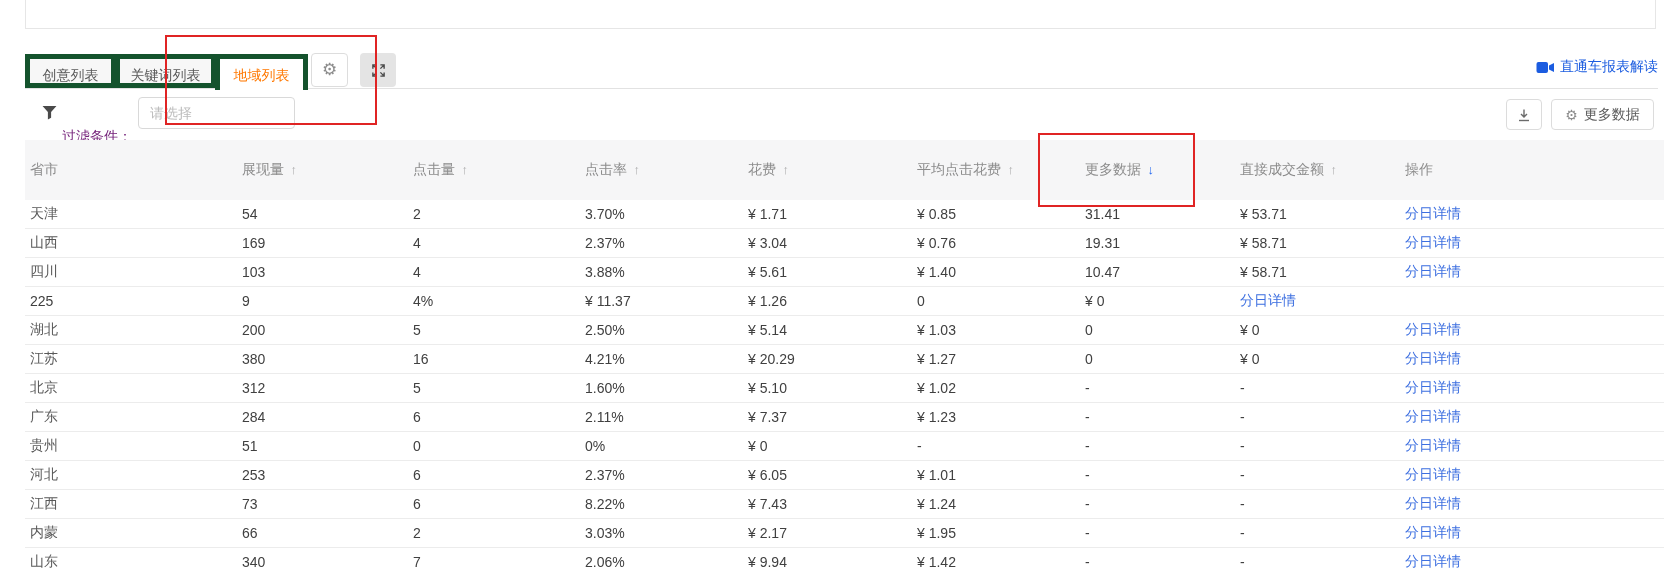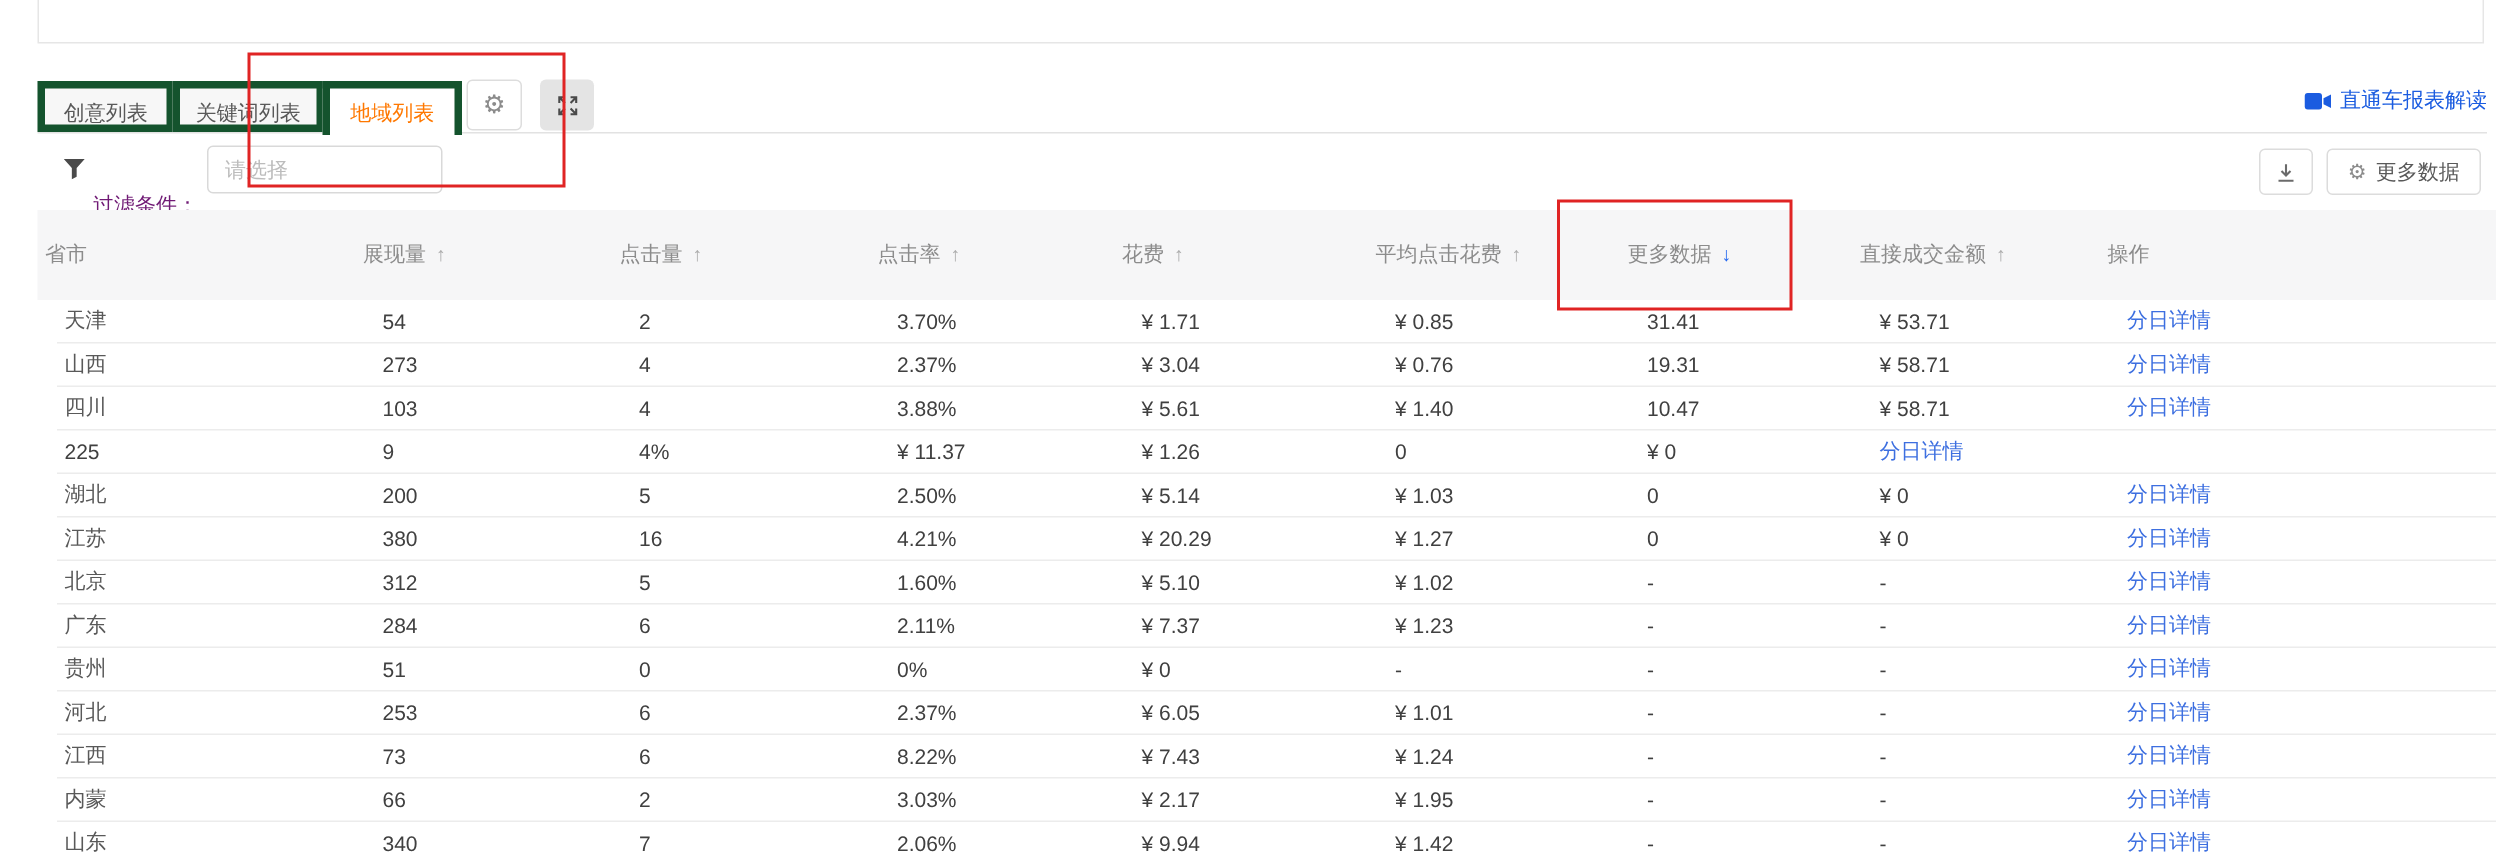--- a/index.html
+++ b/index.html
@@ -49,21 +49,21 @@
   
   .grid-cols{display:grid;grid-template-columns:212px 171px 172px 163px 169px 168px 155px 165px 1fr;
             padding-left:5px;box-sizing:border-box;align-items:center;}
   .thead{position:absolute;left:25px;top:140px;width:1639px;height:60px;background:#f6f6f7;
             font-size:14px;color:#8c8c8c;font-family:Liberation Mono, monospace;}
   .th{display:flex;align-items:center;gap:6px;}
   .arrow{color:#adadad;font-size:13px;}
   .arrow.desc{color:#2468f0;font-weight:bold;}
 
   .tbody{position:absolute;left:25px;top:200px;width:1639px;}
-  .tr{height:29px;border-bottom:1px solid #ececec;font-size:14px;color:#404040;margin-left:13px;}
+  .tr{height:29px;border-bottom:1px solid #ececec;font-size:14px;color:#404040;}
   .tr .province{color:#595959;}
   .daily-link{color:#3d6fe0;text-decoration:none;justify-self:start;cursor:pointer;}
 
   
   .red-box{position:absolute;border:2px solid #e02424;box-sizing:border-box;z-index:10;pointer-events:none;}
   .red-box-1{left:165px;top:35px;width:212px;height:90px;}
   .red-box-2{left:1038px;top:133px;width:157px;height:74px;}
 </style>
 </head>
 <body>
@@ -153,21 +153,21 @@
         <div class="num">2</div>
         <div class="num">3.70%</div>
         <div class="num">¥ 1.71</div>
         <div class="num">¥ 0.85</div>
         <div class="num">31.41</div>
         <div class="num">¥ 53.71</div>
         <a href="#" class="daily-link">分日详情</a>
       </div>
       <div class="tr grid-cols">
         <div class="province">山西</div>
-        <div class="num">273</div>
+        <div class="num">169</div>
         <div class="num">4</div>
         <div class="num">2.37%</div>
         <div class="num">¥ 3.04</div>
         <div class="num">¥ 0.76</div>
         <div class="num">19.31</div>
         <div class="num">¥ 58.71</div>
         <a href="#" class="daily-link">分日详情</a>
       </div>
       <div class="tr grid-cols">
         <div class="province">四川</div>

